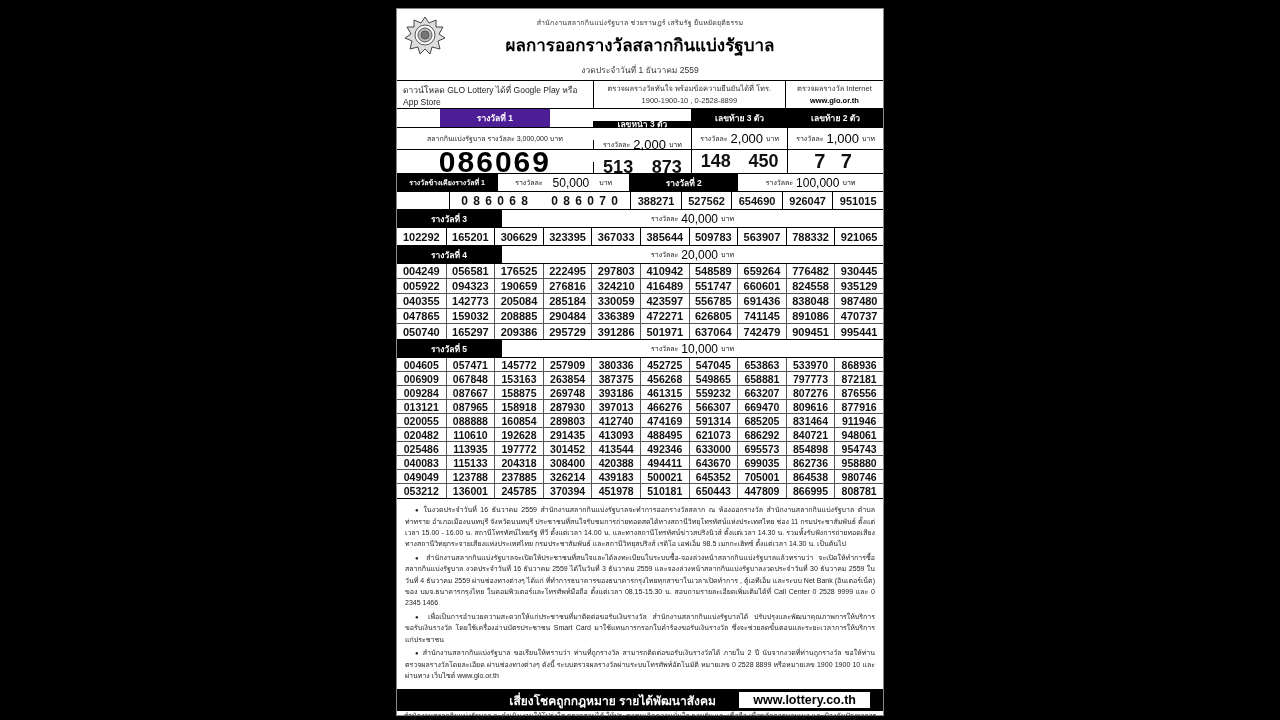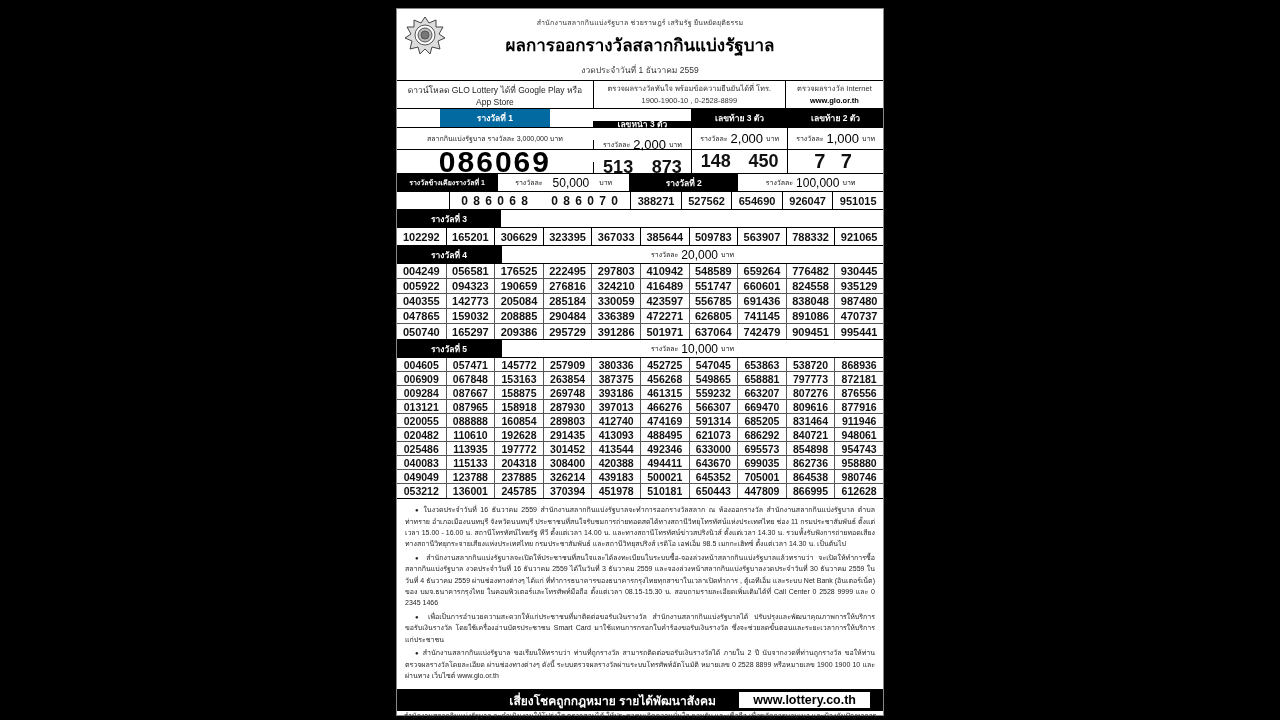--- a/index.html
+++ b/index.html
@@ -12,35 +12,35 @@
   
   .hdr { position:relative; height:72px; border-bottom:1px solid #000; }
   .logo { position:absolute; left:8px; top:6px; width:40px; height:40px; }
   .hdr-text { text-align:center; padding-top:8px; }
   .org-line { font-size:7px; color:#333; letter-spacing:.2px; }
   .main-title { font-size:17px; font-weight:bold; color:#000; margin-top:3px; }
   .draw-date { font-size:8.5px; color:#333; margin-top:5px; }
 
   
   .row { display:flex; width:100%; }
-  .cell { border-left:1px solid #000; display:flex; align-items:center; justify-content:center; text-align:center; }
+  .cell { border-left:1px solid #000; display:flex; align-items:center; justify-content:center; text-align:left; }
   .cell:first-child { border-left:none; }
   .black { background:#000; color:#fff; font-weight:bold; }
 
   .info-row { height:28px; border-bottom:1px solid #000; }
   .i1 { width:40.3%; font-size:8.5px; color:#222; padding:0 6px; }
   .i2 { width:39.5%; flex-direction:column; font-size:7.5px; color:#333; line-height:1.5; }
   .i3 { width:20.2%; flex-direction:column; font-size:7.5px; color:#333; line-height:1.5; }
   .i3 .url { font-weight:bold; color:#000; }
 
   .hdr-row { height:18px; }
   .h1 { width:40.3%; } .h2 { width:20.2%;margin-top:12px; } .h3 { width:19.8%; } .h4 { width:19.7%; }
   .hdr-row .cell { font-size:8.5px; }
   .h1 { position:relative; background:#fff; }
-  .h1 .blackbox { background:#0369a1; color:#fff; font-weight:bold; font-size:8.5px;
+  .h1 .blackbox { background:#4c1d95; color:#fff; font-weight:bold; font-size:8.5px;
     width:56%; height:100%; display:flex; align-items:center; justify-content:center; }
 
   .sub-row { height:22px; border-top:1px solid #000; }
   .sub-row .cell { font-size:7px; color:#222; }
   .amt { font-size:13px; font-weight:normal; color:#000; margin:0 3px; }
 
   .big-row { height:24px; border-top:1px solid #000; }
   .firstnum { font-size:30px; font-weight:bold; letter-spacing:2px; color:#000; }
   .threes { justify-content:space-around; font-size:18px; font-weight:bold; }
   .two { font-size:20px; font-weight:bold; letter-spacing:5px; }
@@ -185,20 +185,25 @@
       </div>
       <div class="cell vn">388271</div>
       <div class="cell vn">527562</div>
       <div class="cell vn">654690</div>
       <div class="cell vn">926047</div>
       <div class="cell vn">951015</div>
     </div>
 
     <div class="row phdr">
       <div class="cell ph black">รางวัลที่ 3</div>
+      <div class="cell pl">
+        <span>รางวัลละ</span>
+        <span class="amt">40,000</span>
+        <span>บาท</span>
+      </div>
     </div>
     <div class="row pvals">
         <div class="cell">102292</div>
         <div class="cell">165201</div>
         <div class="cell">306629</div>
         <div class="cell">323395</div>
         <div class="cell">367033</div>
         <div class="cell">385644</div>
         <div class="cell">509783</div>
         <div class="cell">563907</div>
@@ -288,21 +293,21 @@
     <div class="grid g5">
         <div class="grow">
           <div class="gcell">004605</div>
           <div class="gcell">057471</div>
           <div class="gcell">145772</div>
           <div class="gcell">257909</div>
           <div class="gcell">380336</div>
           <div class="gcell">452725</div>
           <div class="gcell">547045</div>
           <div class="gcell">653863</div>
-          <div class="gcell">538720</div>
+          <div class="gcell">533970</div>
           <div class="gcell">868936</div>
         </div>
         <div class="grow">
           <div class="gcell">006909</div>
           <div class="gcell">067848</div>
           <div class="gcell">153163</div>
           <div class="gcell">263854</div>
           <div class="gcell">387375</div>
           <div class="gcell">456268</div>
           <div class="gcell">549865</div>
@@ -397,21 +402,21 @@
         <div class="grow">
           <div class="gcell">053212</div>
           <div class="gcell">136001</div>
           <div class="gcell">245785</div>
           <div class="gcell">370394</div>
           <div class="gcell">451978</div>
           <div class="gcell">510181</div>
           <div class="gcell">650443</div>
           <div class="gcell">447809</div>
           <div class="gcell">866995</div>
-          <div class="gcell">612628</div>
+          <div class="gcell">808781</div>
         </div>
       </div>
 
     <div class="notes">
         <div class="note">ในงวดประจำวันที่ 16 ธันวาคม 2559 สำนักงานสลากกินแบ่งรัฐบาลจะทำการออกรางวัลสลาก ณ ห้องออกรางวัล สำนักงานสลากกินแบ่งรัฐบาล ตำบลท่าทราย อำเภอเมืองนนทบุรี จังหวัดนนทบุรี ประชาชนที่สนใจรับชมการถ่ายทอดสดได้ทางสถานีวิทยุโทรทัศน์แห่งประเทศไทย ช่อง 11 กรมประชาสัมพันธ์ ตั้งแต่เวลา 15.00 - 16.00 น. สถานีโทรทัศน์ไทยรัฐ ทีวี ตั้งแต่เวลา 14.00 น. และทางสถานีโทรทัศน์ข่าวสปริงนิวส์ ตั้งแต่เวลา 14.30 น. รวมทั้งรับฟังการถ่ายทอดเสียงทางสถานีวิทยุกระจายเสียงแห่งประเทศไทย กรมประชาสัมพันธ์ และสถานีวิทยุสปริงส์ เรดิโอ เอฟเอ็ม 98.5 เมกกะเฮิทซ์ ตั้งแต่เวลา 14.30 น. เป็นต้นไป</div>
         <div class="note">สำนักงานสลากกินแบ่งรัฐบาลจะเปิดให้ประชาชนที่สนใจและได้ลงทะเบียนในระบบซื้อ-จองล่วงหน้าสลากกินแบ่งรัฐบาลแล้วทราบว่า จะเปิดให้ทำการซื้อสลากกินแบ่งรัฐบาล งวดประจำวันที่ 16 ธันวาคม 2559 ได้ในวันที่ 3 ธันวาคม 2559 และจองล่วงหน้าสลากกินแบ่งรัฐบาลงวดประจำวันที่ 30 ธันวาคม 2559 ในวันที่ 4 ธันวาคม 2559 ผ่านช่องทางต่างๆ ได้แก่ ที่ทำการธนาคารของธนาคารกรุงไทยทุกสาขาในเวลาเปิดทำการ , ตู้เอทีเอ็ม และระบบ Net Bank (อินเตอร์เน็ต) ของ บมจ.ธนาคารกรุงไทย ในคอมพิวเตอร์และโทรศัพท์มือถือ ตั้งแต่เวลา 08.15-15.30 น. สอบถามรายละเอียดเพิ่มเติมได้ที่ Call Center 0 2528 9999 และ 0 2345 1466</div>
         <div class="note">เพื่อเป็นการอำนวยความสะดวกให้แก่ประชาชนที่มาติดต่อขอรับเงินรางวัล สำนักงานสลากกินแบ่งรัฐบาลได้ ปรับปรุงและพัฒนาคุณภาพการให้บริการขอรับเงินรางวัล โดยใช้เครื่องอ่านบัตรประชาชน Smart Card มาใช้แทนการกรอกใบคำร้องขอรับเงินรางวัล ซึ่งจะช่วยลดขั้นตอนและระยะเวลาการให้บริการแก่ประชาชน</div>
         <div class="note">สำนักงานสลากกินแบ่งรัฐบาล ขอเรียนให้ทราบว่า ท่านที่ถูกรางวัล สามารถติดต่อขอรับเงินรางวัลได้ ภายใน 2 ปี นับจากงวดที่ท่านถูกรางวัล ขอให้ท่านตรวจผลรางวัลโดยละเอียด ผ่านช่องทางต่างๆ ดังนี้ ระบบตรวจผลรางวัลผ่านระบบโทรศัพท์อัตโนมัติ หมายเลข 0 2528 8899 หรือหมายเลข 1900 1900 10 และผ่านทาง เว็บไซต์ www.glo.or.th</div>
       </div>
 

